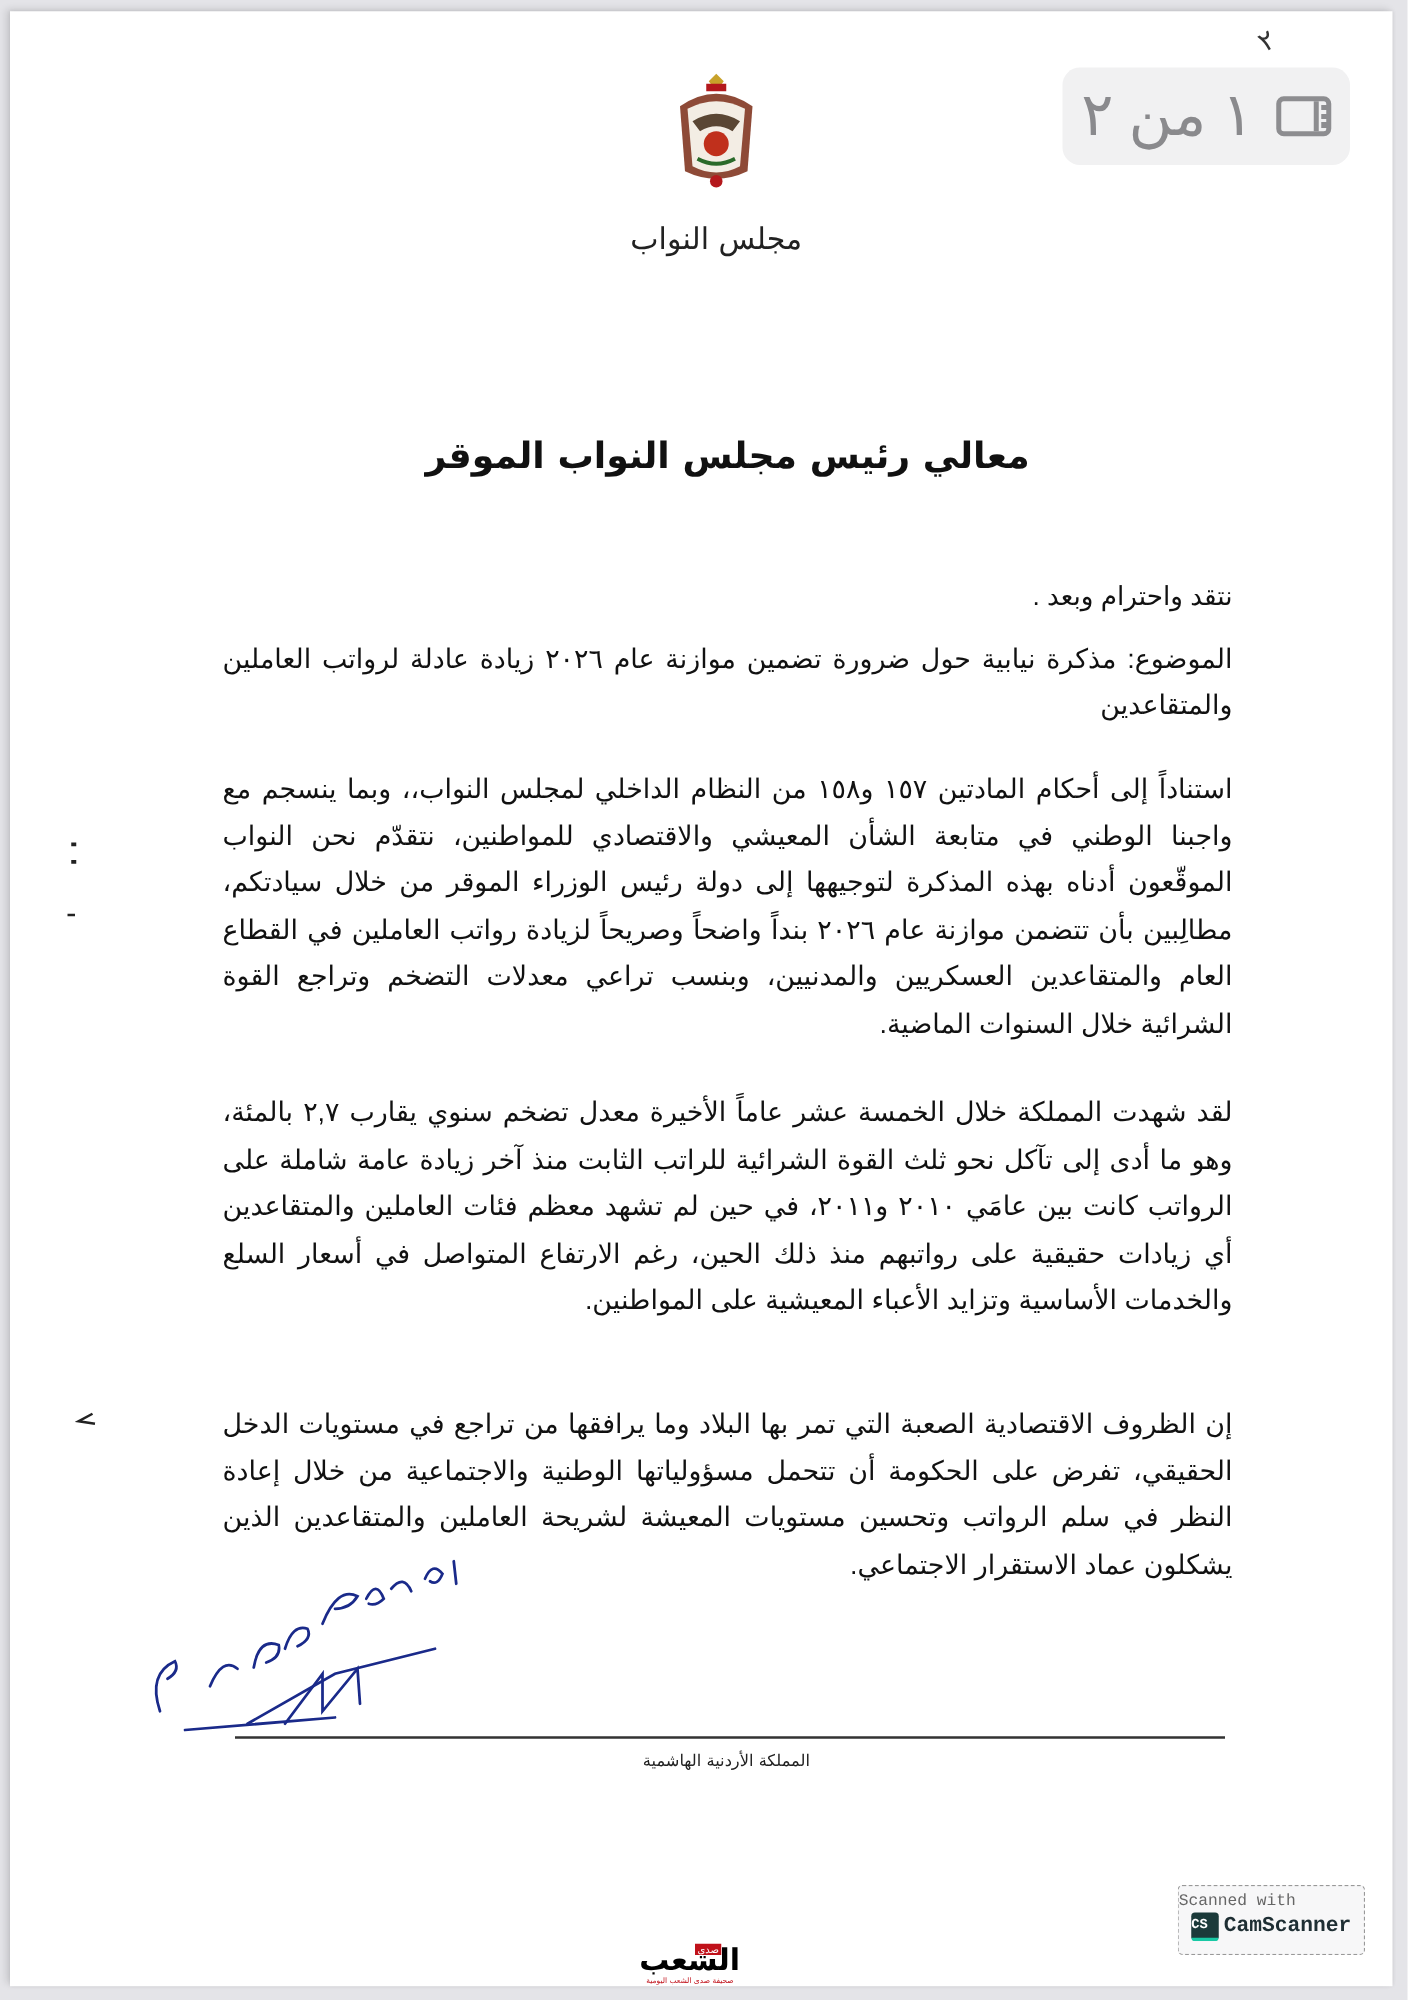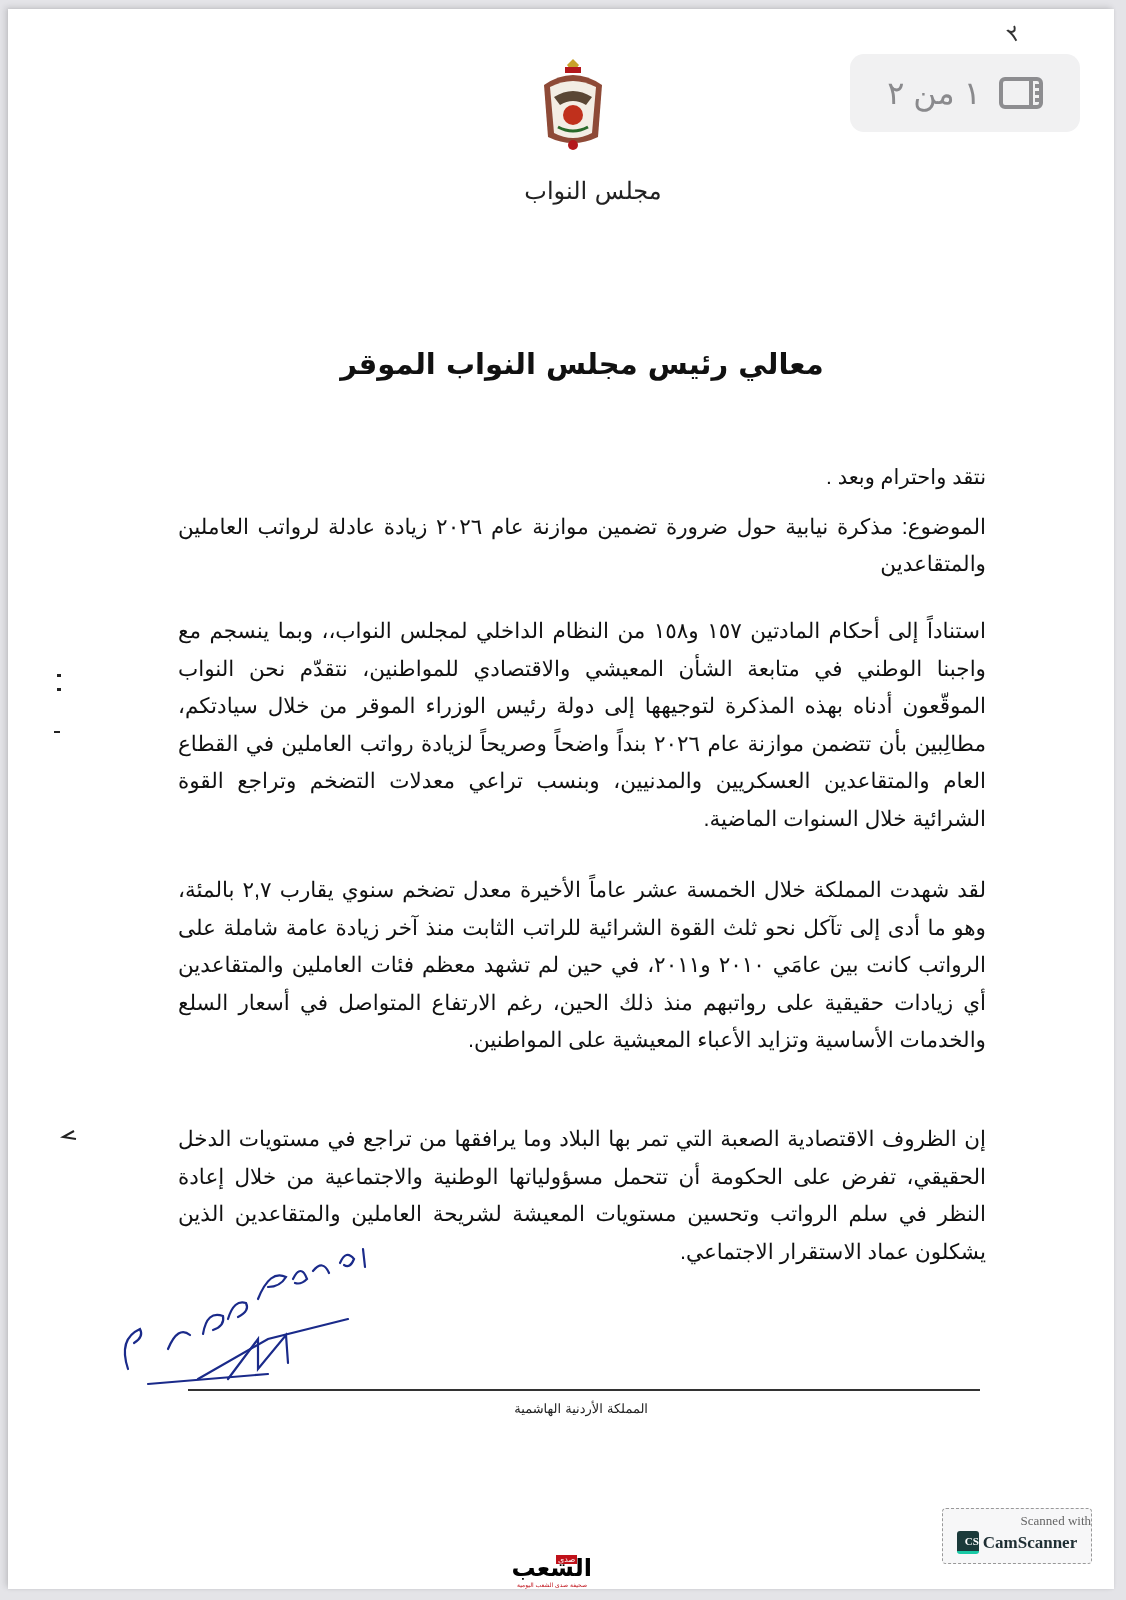--- a/index.html
+++ b/index.html
@@ -23,26 +23,26 @@
     width:44px; height:32px; border:4px solid #8d8d90; border-radius:6px; box-sizing:border-box; position:relative;
   }
   .pager .sb-icon::before {
     content:""; position:absolute; left:26px; top:0; bottom:0; width:4px; background:#8d8d90;
   }
   .pager .sb-icon .dots {
     position:absolute; left:30px; top:3px; width:6px; height:20px;
     background: repeating-linear-gradient(to bottom, #8d8d90 0 4px, transparent 4px 7px);
     margin-left:2px;
   }
-  .pager .pg-text { font-size:32px; color:#8a8a8d; font-family:Liberation Sans, sans-serif; line-height:1; }
+  .pager .pg-text { font-size:48px; color:#8a8a8d; font-family:Liberation Serif, serif; line-height:1; }
   .page-mark { position:absolute; left:1000px; top:12px; font-size:22px; color:#333; transform:rotate(-30deg); }
 
   .crest { position:absolute; left:530px; top:48px; width:70px; height:100px; }
   .crest-caption {
-    position:absolute; left:500px; top:168px; width:170px; text-align:center;
+    position:absolute; left:480px; top:168px; width:170px; text-align:center;
     font-family:"DejaVu Serif", serif; font-size:24px; color:#222; direction:rtl;
   }
 
   .doc { position:absolute; left:170px; width:808px; direction:rtl; text-align:justify; color:#111;
          font-family:"Liberation Sans", sans-serif; }
   .title { position:absolute; left:170px; top:338px; width:808px; text-align:center; direction:rtl;
            font-family:"DejaVu Sans", sans-serif; font-weight:bold; font-size:29px; color:#111; }
   .greet { top:456px; font-size:21px; }
   .subject { top:500px; font-size:21.5px; line-height:37px; }
   .para { font-size:21.5px; line-height:37.5px; text-align-last:right; }
@@ -55,21 +55,21 @@
 
   .footer-line { position:absolute; left:180px; top:1380px; width:792px; height:2px; background:#333; }
   .footer-kingdom { position:absolute; left:480px; top:1392px; width:160px; text-align:right;
                     font-family:"DejaVu Serif", serif; font-size:13px; color:#222; direction:rtl; }
   .footer-contact { position:absolute; left:180px; top:1428px; width:792px; text-align:center; direction:rtl;
                     font-family:"DejaVu Serif", serif; font-size:12px; font-weight:bold; color:#222; white-space:nowrap; }
 
   .cs-badge {
     position:absolute; left:942px; top:1508px; width:148px; height:54px;
     border:1.5px dashed #999; border-radius:4px; background:#f7f7f8;
-    font-family:Liberation Serif, serif; text-align:right;
+    font-family:Liberation Mono, monospace; text-align:left;
   }
   .cs-badge .scanned { font-size:13px; color:#666; margin-top:4px; }
   .cs-badge .row { display:flex; align-items:center; justify-content:center; gap:4px; margin-top:2px; }
   .cs-badge .logo { width:22px; height:20px; background:#1b3a3a; color:#fff; border-radius:3px;
                     font-size:11px; font-weight:bold; line-height:20px; border-bottom:3px solid #19c9a5; box-sizing:content-box; }
   .cs-badge .brand { font-size:17px; color:#1e2e33; font-weight:bold; }
 
   .watermark { position:absolute; left:512px; top:1556px; width:80px; height:40px; text-align:center; }
   .watermark .wm-main { font-family:"DejaVu Sans", sans-serif; font-weight:bold; font-size:24px; color:#000; line-height:26px; direction:rtl; }
   .watermark .wm-tag { position:absolute; left:44px; top:0; background:#c0111a; color:#fff; font-size:8px; padding:0 2px; }

